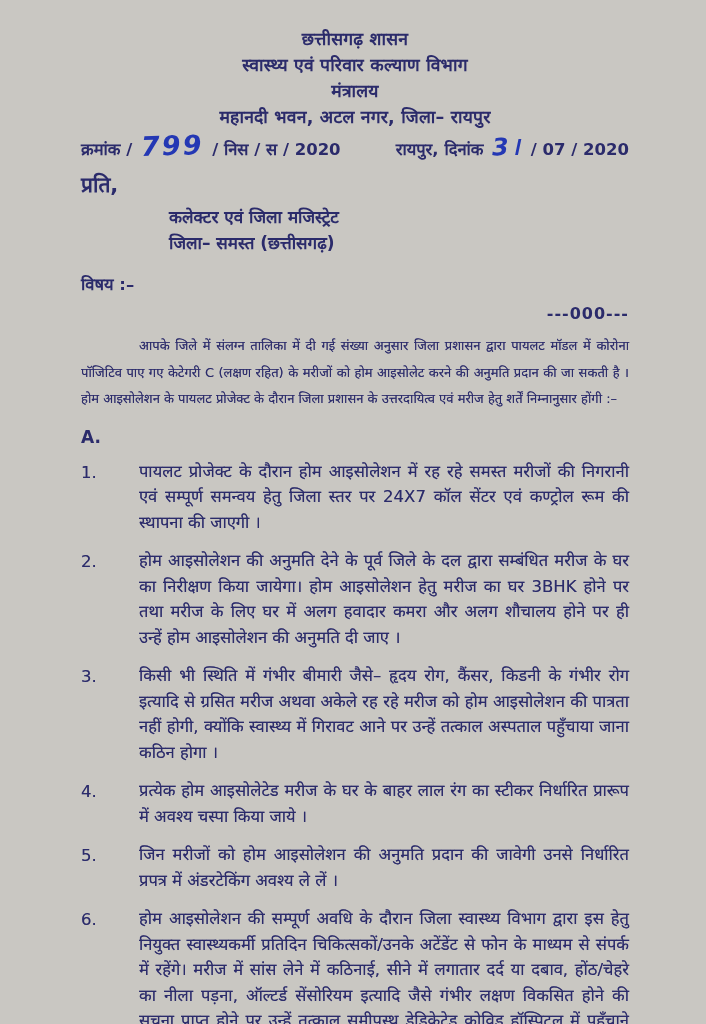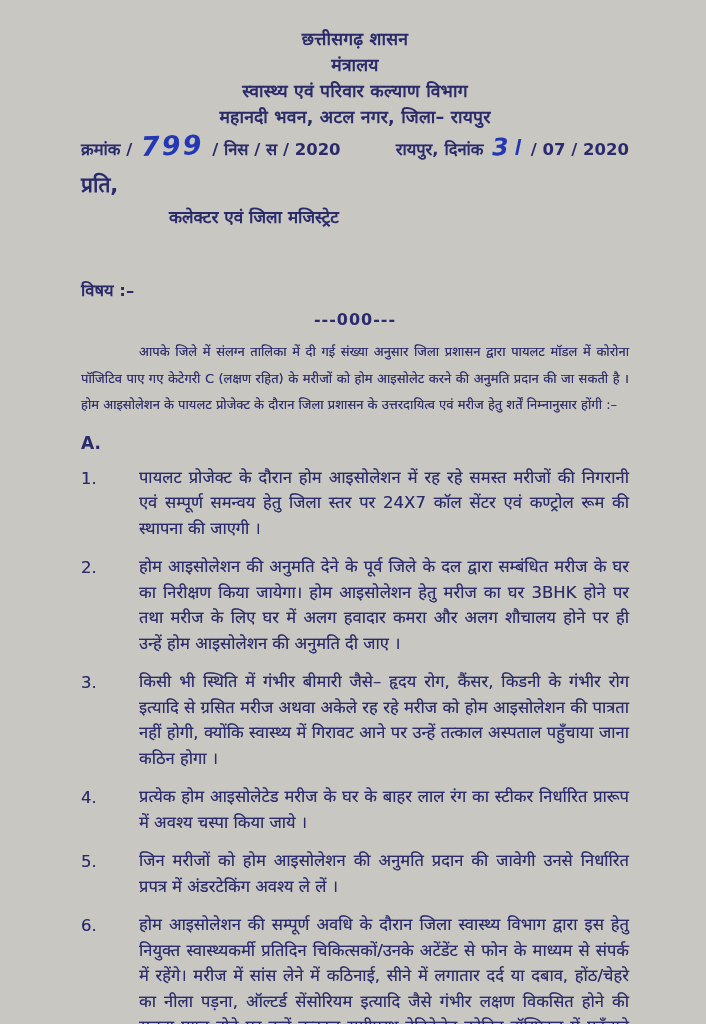--- a/index.html
+++ b/index.html
@@ -27,63 +27,64 @@
   }
   .hand {
     font-size: 27px; font-weight: bold; color: #2438b4;
     font-style: italic; letter-spacing: 2px; line-height: 18px;
     display: inline-block; transform: rotate(-2deg); padding: 0 3px;
   }
   .hand-small { font-size: 24px; }
   .salutation { margin-top: 10px; font-size: 21px; font-weight: bold; }
   .addressee { margin-top: 6px; padding-left: 88px; font-size: 17px; font-weight: bold; line-height: 26px; }
   .subject-row { margin-top: 16px; font-size: 16.5px; font-weight: bold; display: flex; }
-  .subject-label { flex: 0 0 72px; margin-top: 32px; }
-  .separator { text-align: center; margin-top: 9px; font-size: 16px; font-weight: bold; letter-spacing: 1px; }
+  .subject-label { flex: 0 0 72px; }
+  .separator { text-align: right; margin-top: 9px; font-size: 16px; font-weight: bold; letter-spacing: 1px; }
   .intro {
     margin-top: 10px; font-size: 13px; line-height: 26.5px;
     text-align: justify; text-indent: 58px;
     text-shadow: 0 0 0.5px rgba(43,43,107,0.55);
   }
   .section-heading { margin-top: 14px; display: flex; font-size: 17px; font-weight: bold; }
   .section-label { flex: 0 0 58px; }
   .item-list { list-style: none; margin-top: 12px; }
   .item { display: flex; margin-bottom: 13px; font-size: 16.5px; line-height: 25.5px; }
   .item-number { flex: 0 0 58px; padding-top: 1px; text-shadow: 0 0 0.5px rgba(43,43,107,0.55); }
   .item-text { flex: 1; text-align: justify; text-shadow: 0 0 0.5px rgba(43,43,107,0.55); }
 </style>
 </head>
 <body>
 
 <div class="page">
 
   <header class="doc-header">
     <div>छत्तीसगढ़ शासन</div>
+    <div>स्वास्थ्य एवं परिवार कल्याण विभाग</div>
     <div>मंत्रालय</div>
-    <div>स्वास्थ्य एवं परिवार कल्याण विभाग</div>
     <div>महानदी भवन, अटल नगर, जिला– रायपुर</div>
   </header>
 
   <div class="ref-row">
     <div>
       <span>क्रमांक /</span>
       <span class="hand">799</span>
       <span>/ निस / स / 2020</span>
     </div>
     <div>
       <span>रायपुर, दिनांक</span>
       <span class="hand hand-small">3।</span>
       <span>/ 07 / 2020</span>
     </div>
   </div>
 
   <div class="salutation">प्रति,</div>
 
   <div class="addressee">
     <div>कलेक्टर एवं जिला मजिस्ट्रेट</div>
+    <div>जिला– समस्त (छत्तीसगढ़)</div>
   </div>
 
   <div class="subject-row">
     <span class="subject-label">विषय :–</span>
   </div>
 
   <div class="separator">---000---</div>
 
   <p class="intro">आपके जिले में संलग्न तालिका में दी गई संख्या अनुसार जिला प्रशासन द्वारा पायलट मॉडल में कोरोना पॉजिटिव पाए गए केटेगरी C (लक्षण रहित) के मरीजों को होम आइसोलेट करने की अनुमति प्रदान की जा सकती है । होम आइसोलेशन के पायलट प्रोजेक्ट के दौरान जिला प्रशासन के उत्तरदायित्व एवं मरीज हेतु शर्तें निम्नानुसार होंगी :–</p>
 

